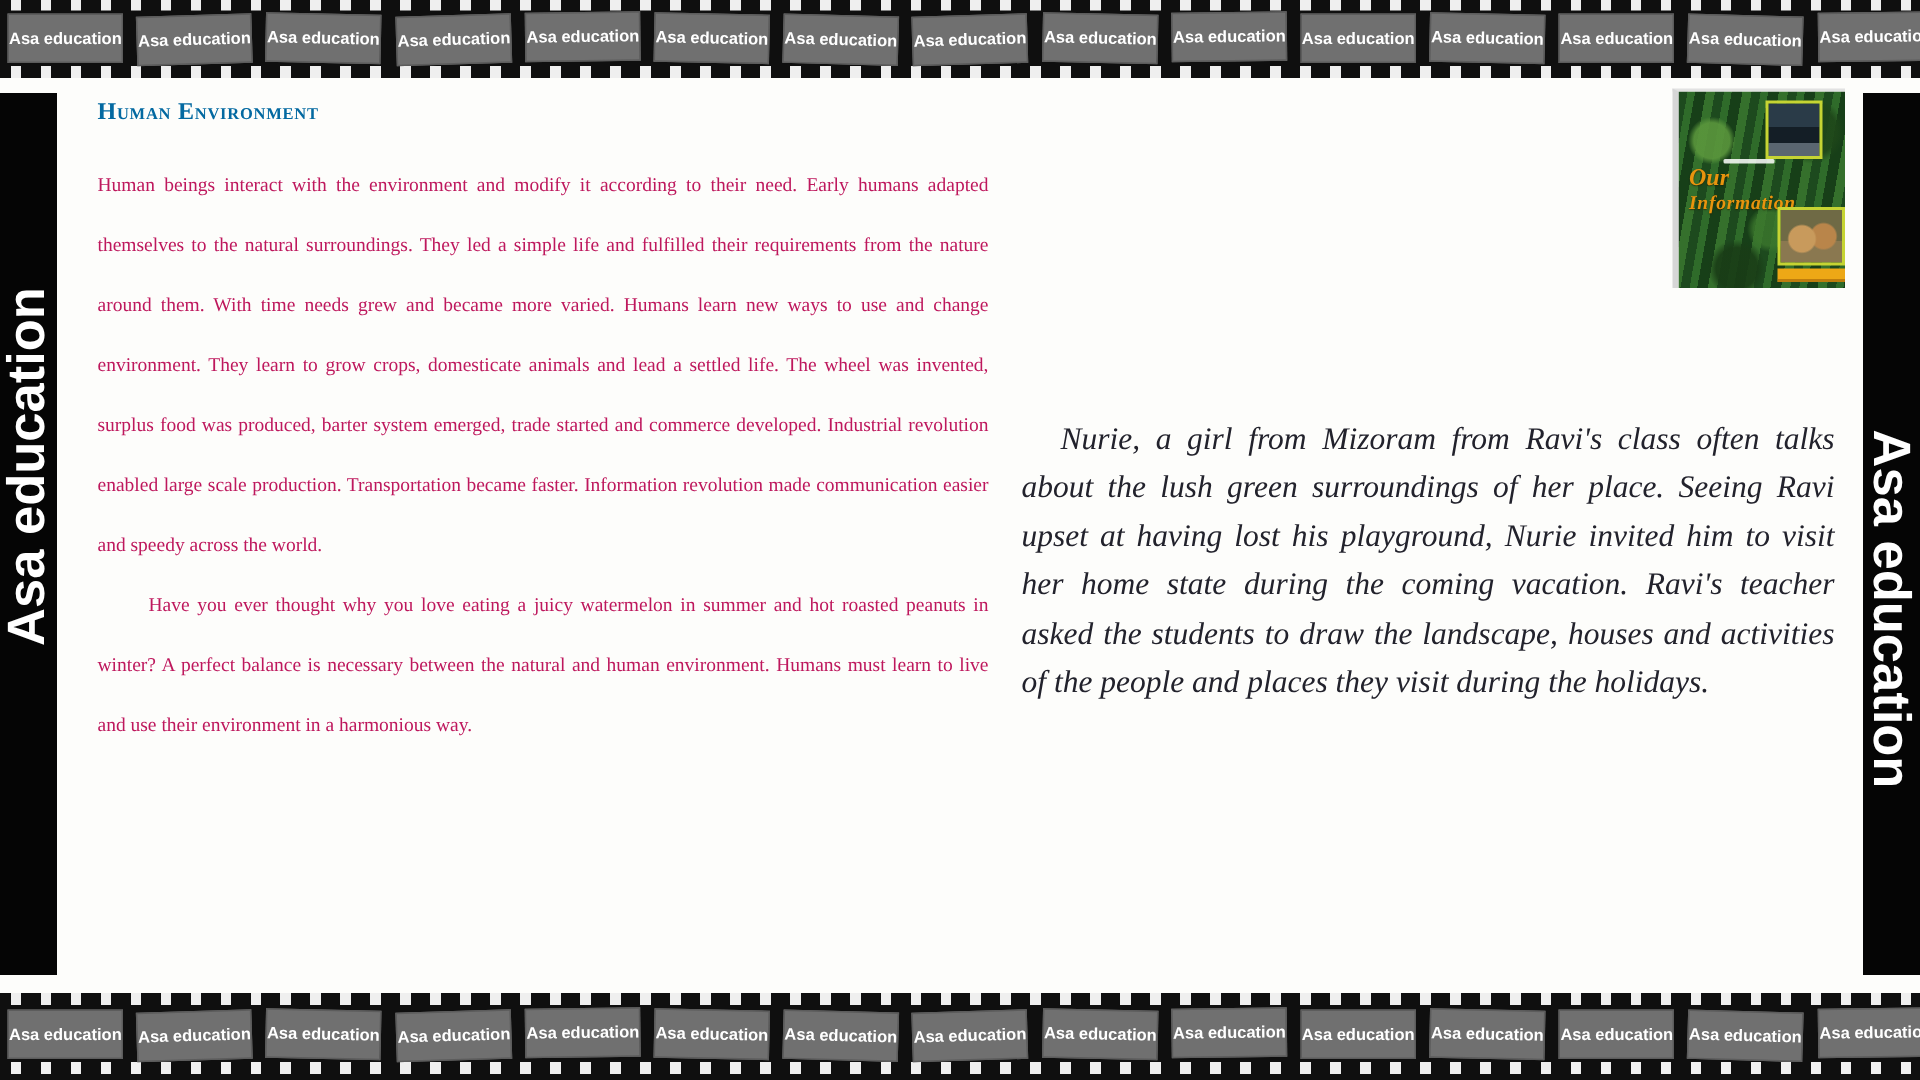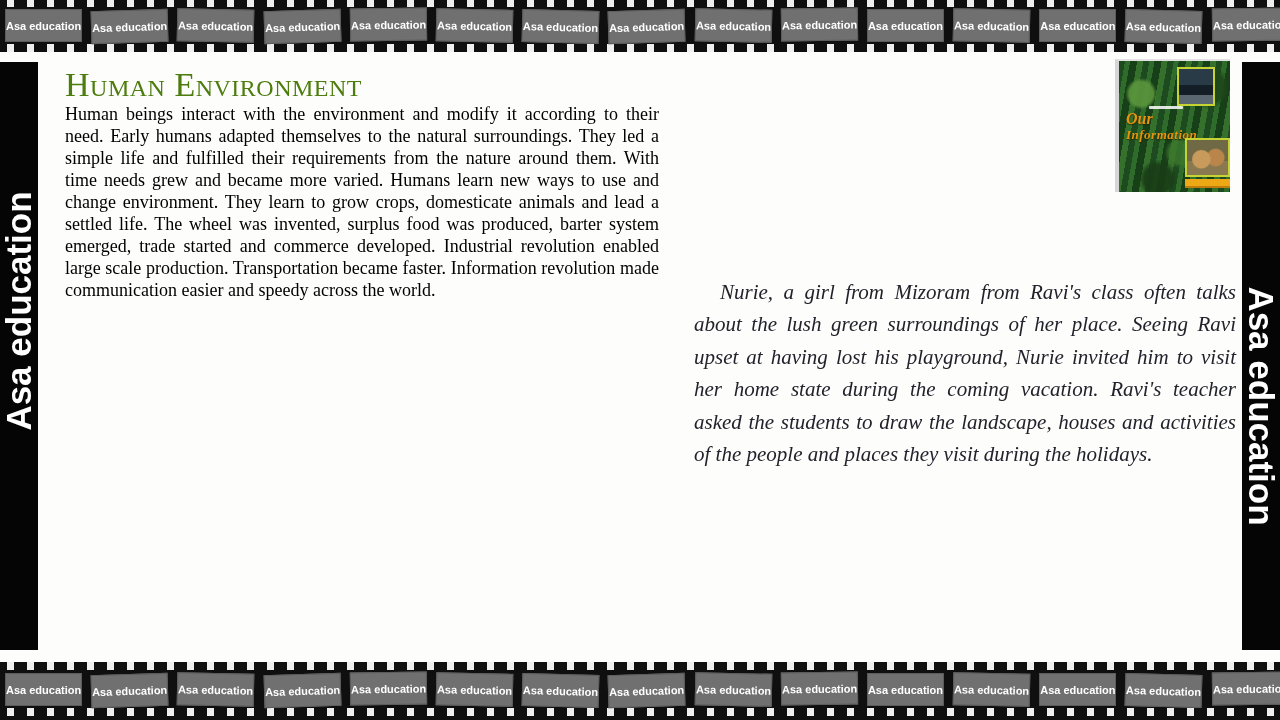--- a/index.html
+++ b/index.html
@@ -47,32 +47,32 @@
   .sidebar span {
     display:block; white-space:nowrap; color:#ffffff;
     font-family:"Liberation Sans", sans-serif; font-weight:bold; font-size:35px;
   }
   .sidebar-left span { transform:rotate(-90deg) translateX(45px); }
   .sidebar-right span { transform:rotate(90deg) translateX(50px); }
 
   
   .heading {
     position:absolute; left:65px; top:66px;
-    font-variant:small-caps; font-weight:normal; font-size:34px;
-    color:#4d7c0f; letter-spacing:0.5px;
+    font-variant:small-caps; font-weight:bold; font-size:16px;
+    color:#0369a1; letter-spacing:0.5px;
   }
   .col-left {
     position:absolute; left:65px; top:103px; width:594px;
-    font-size:18px; line-height:22px; text-align:justify; color:#000000;
+    font-size:13px; line-height:40px; text-align:justify; color:#be185d;
   }
   .col-left p + p { text-indent:34px; }
   .col-right {
     position:absolute; left:681px; top:276px; width:542px;
     font-style:italic; font-size:21px; line-height:32.4px;
-    text-align:justify; text-indent:26px; color:#22222c;margin-left:13px;
+    text-align:justify; text-indent:26px; color:#22222c;
   }
 
   
   .book {
     position:absolute; left:1115px; top:59px; width:115px; height:133px;
     border-left:4px solid #d6d6d6; border-top:2px solid #e2e2e2;
     background:
       radial-gradient(circle at 20% 25%, rgba(90,150,60,.9) 0 9%, transparent 12%),
       radial-gradient(circle at 55% 70%, rgba(60,120,45,.8) 0 10%, transparent 14%),
       radial-gradient(circle at 80% 20%, rgba(30,70,25,.9) 0 12%, transparent 16%),
@@ -250,20 +250,21 @@
     <span>Asa education</span>
   </div>
   <div class="sidebar sidebar-right">
     <span>Asa education</span>
   </div>
 
   <div class="heading">Human Environment</div>
 
   <div class="col-left">
     <p>Human beings interact with the environment and modify it according to their need. Early humans adapted themselves to the natural surroundings. They led a simple life and fulfilled their requirements from the nature around them. With time needs grew and became more varied. Humans learn new ways to use and change environment. They learn to grow crops, domesticate animals and lead a settled life. The wheel was invented, surplus food was produced, barter system emerged, trade started and commerce developed. Industrial revolution enabled large scale production. Transportation became faster. Information revolution made communication easier and speedy across the world.</p>
+    <p>Have you ever thought why you love eating a juicy watermelon in summer and hot roasted peanuts in winter? A perfect balance is necessary between the natural and human environment. Humans must learn to live and use their environment in a harmonious way.</p>
   </div>
 
   <div class="col-right">
     <p>Nurie, a girl from Mizoram from Ravi's class often talks about the lush green surroundings of her place. Seeing Ravi upset at having lost his playground, Nurie invited him to visit her home state during the coming vacation. Ravi's teacher asked the students to draw the landscape, houses and activities of the people and places they visit during the holidays.</p>
   </div>
 
   <div class="book">
     <div class="inset inset-top"></div>
     <div class="author-line"></div>
     <div class="title">

